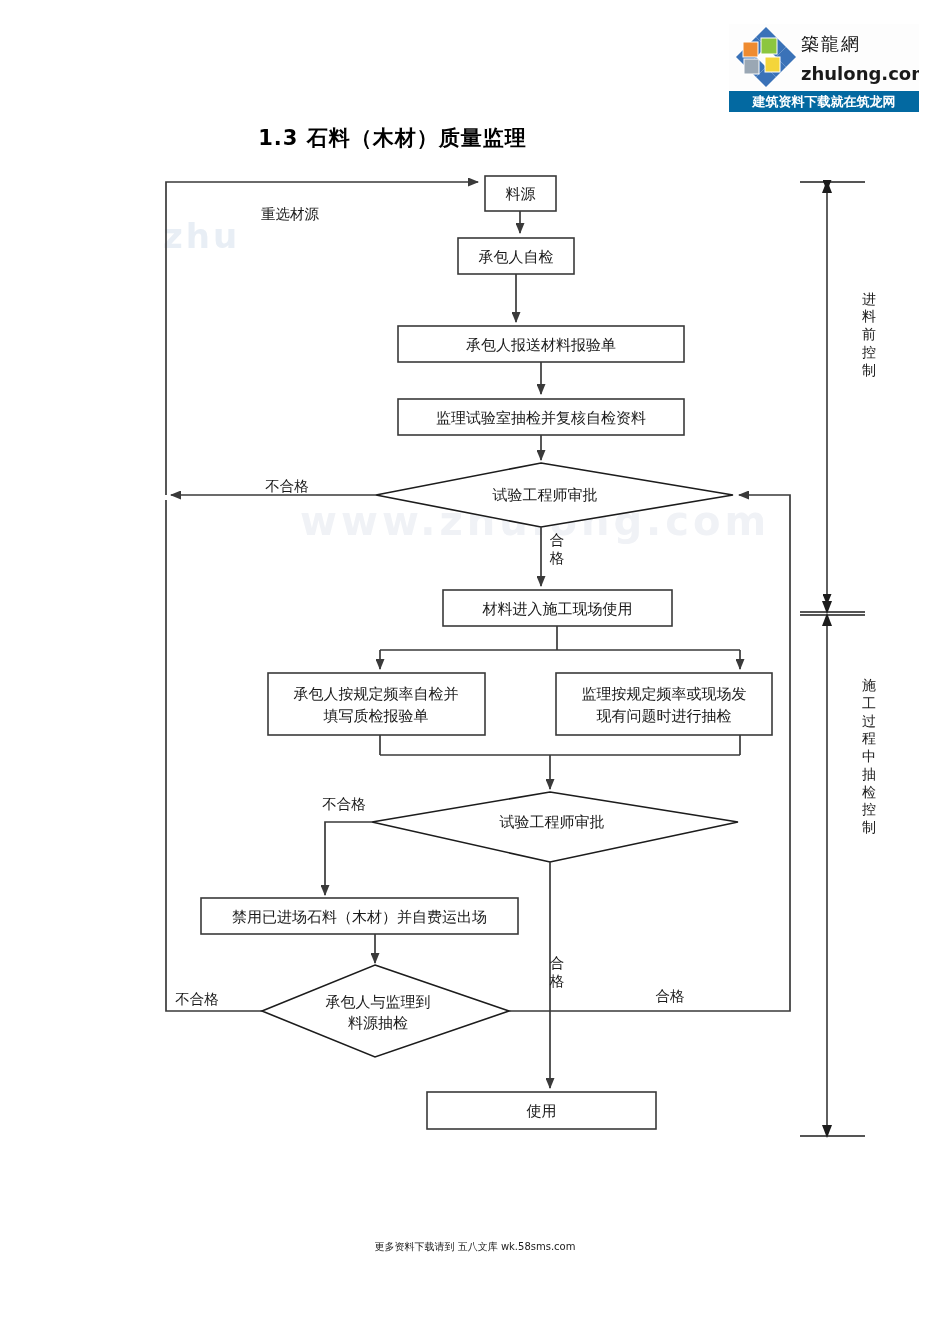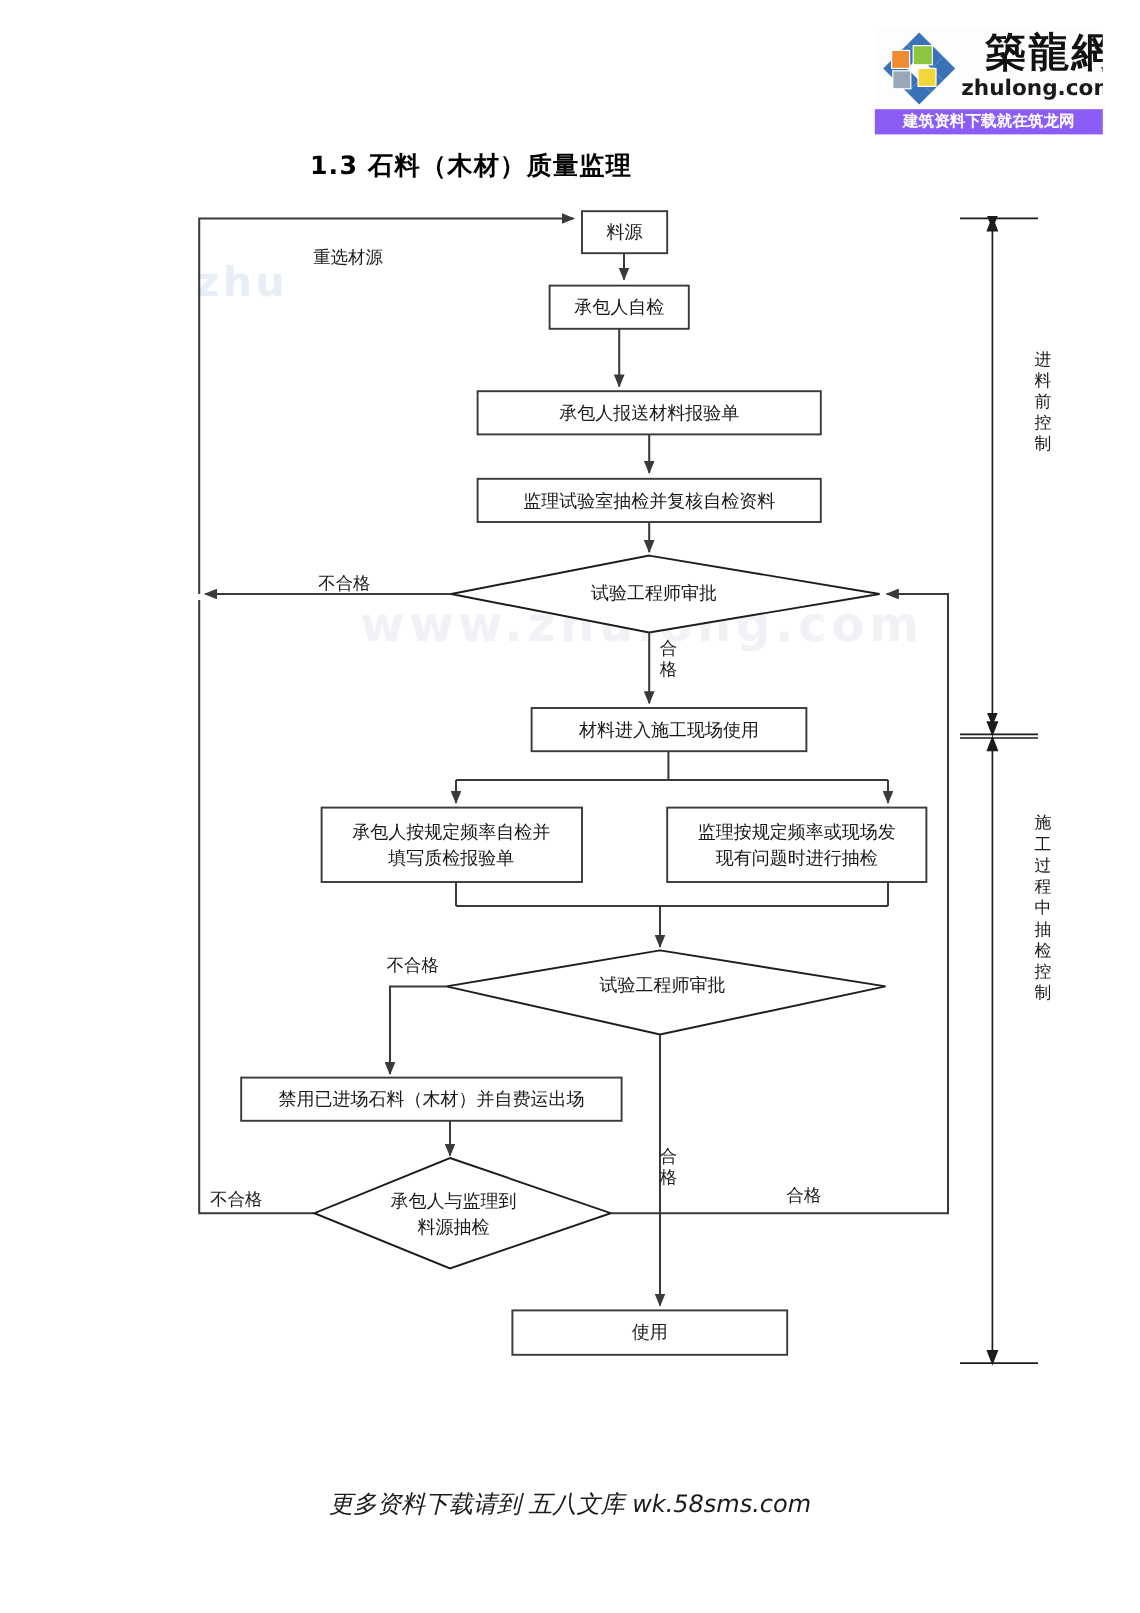--- a/index.html
+++ b/index.html
@@ -43,50 +43,49 @@
     left: 6px; top: 2px;
     width: 62px; height: 62px;
   }
   #logo-cn {
     position: absolute;
     left: 72px;
     top: 2px;
     width: 116px;
     height: 36px;
     font-family: "DejaVu Sans", sans-serif;
-    font-size: 34px;
-    font-weight: bold;
+    font-size: 18px;
+    font-weight: normal;
     color: #111111;
     letter-spacing: 2px;
     line-height: 36px;
     white-space: nowrap;
-    margin-left: 20px;
   }
   #logo-en {
     position: absolute;
     left: 72px;
     top: 38px;
     width: 118px;
     height: 24px;
     font-family: "DejaVu Sans", sans-serif;
     font-size: 18px;
     font-weight: bold;
     color: #1a1a1a;
     line-height: 24px;
     white-space: nowrap;
   }
   #logo-banner {
     position: absolute;
     left: 0;
     top: 67px;
     width: 190px;
     height: 21px;
-    background: #8b5cf6;
+    background: #0369a1;
     color: #ffffff;
-    font-family: Liberation Mono, monospace;
+    font-family: Liberation Sans, sans-serif;
     font-size: 13px;
     font-weight: bold;
     line-height: 21px;
     text-align: center;
     letter-spacing: 0px;
     white-space: nowrap;
   }
 
   
   #doc-title {
@@ -171,23 +170,22 @@
   #wm-b { left: 300px; top: 498px; font-size: 40px; letter-spacing: 4px; color: #f0f2f6; }
 
   
   #footer {
     position: absolute;
     left: 0;
     top: 1240px;
     width: 950px;
     text-align: center;
     font-family: "DejaVu Sans", sans-serif;
-    font-size: 20px;
+    font-size: 10px;
     color: #1a1a1a;
-    font-style: italic;
   }
 </style>
 </head>
 <body>
 
 <div id="page">
 
   <div class="wm" id="wm-a">zhu</div>
   <div class="wm" id="wm-b">www.zhulong.com</div>
 

